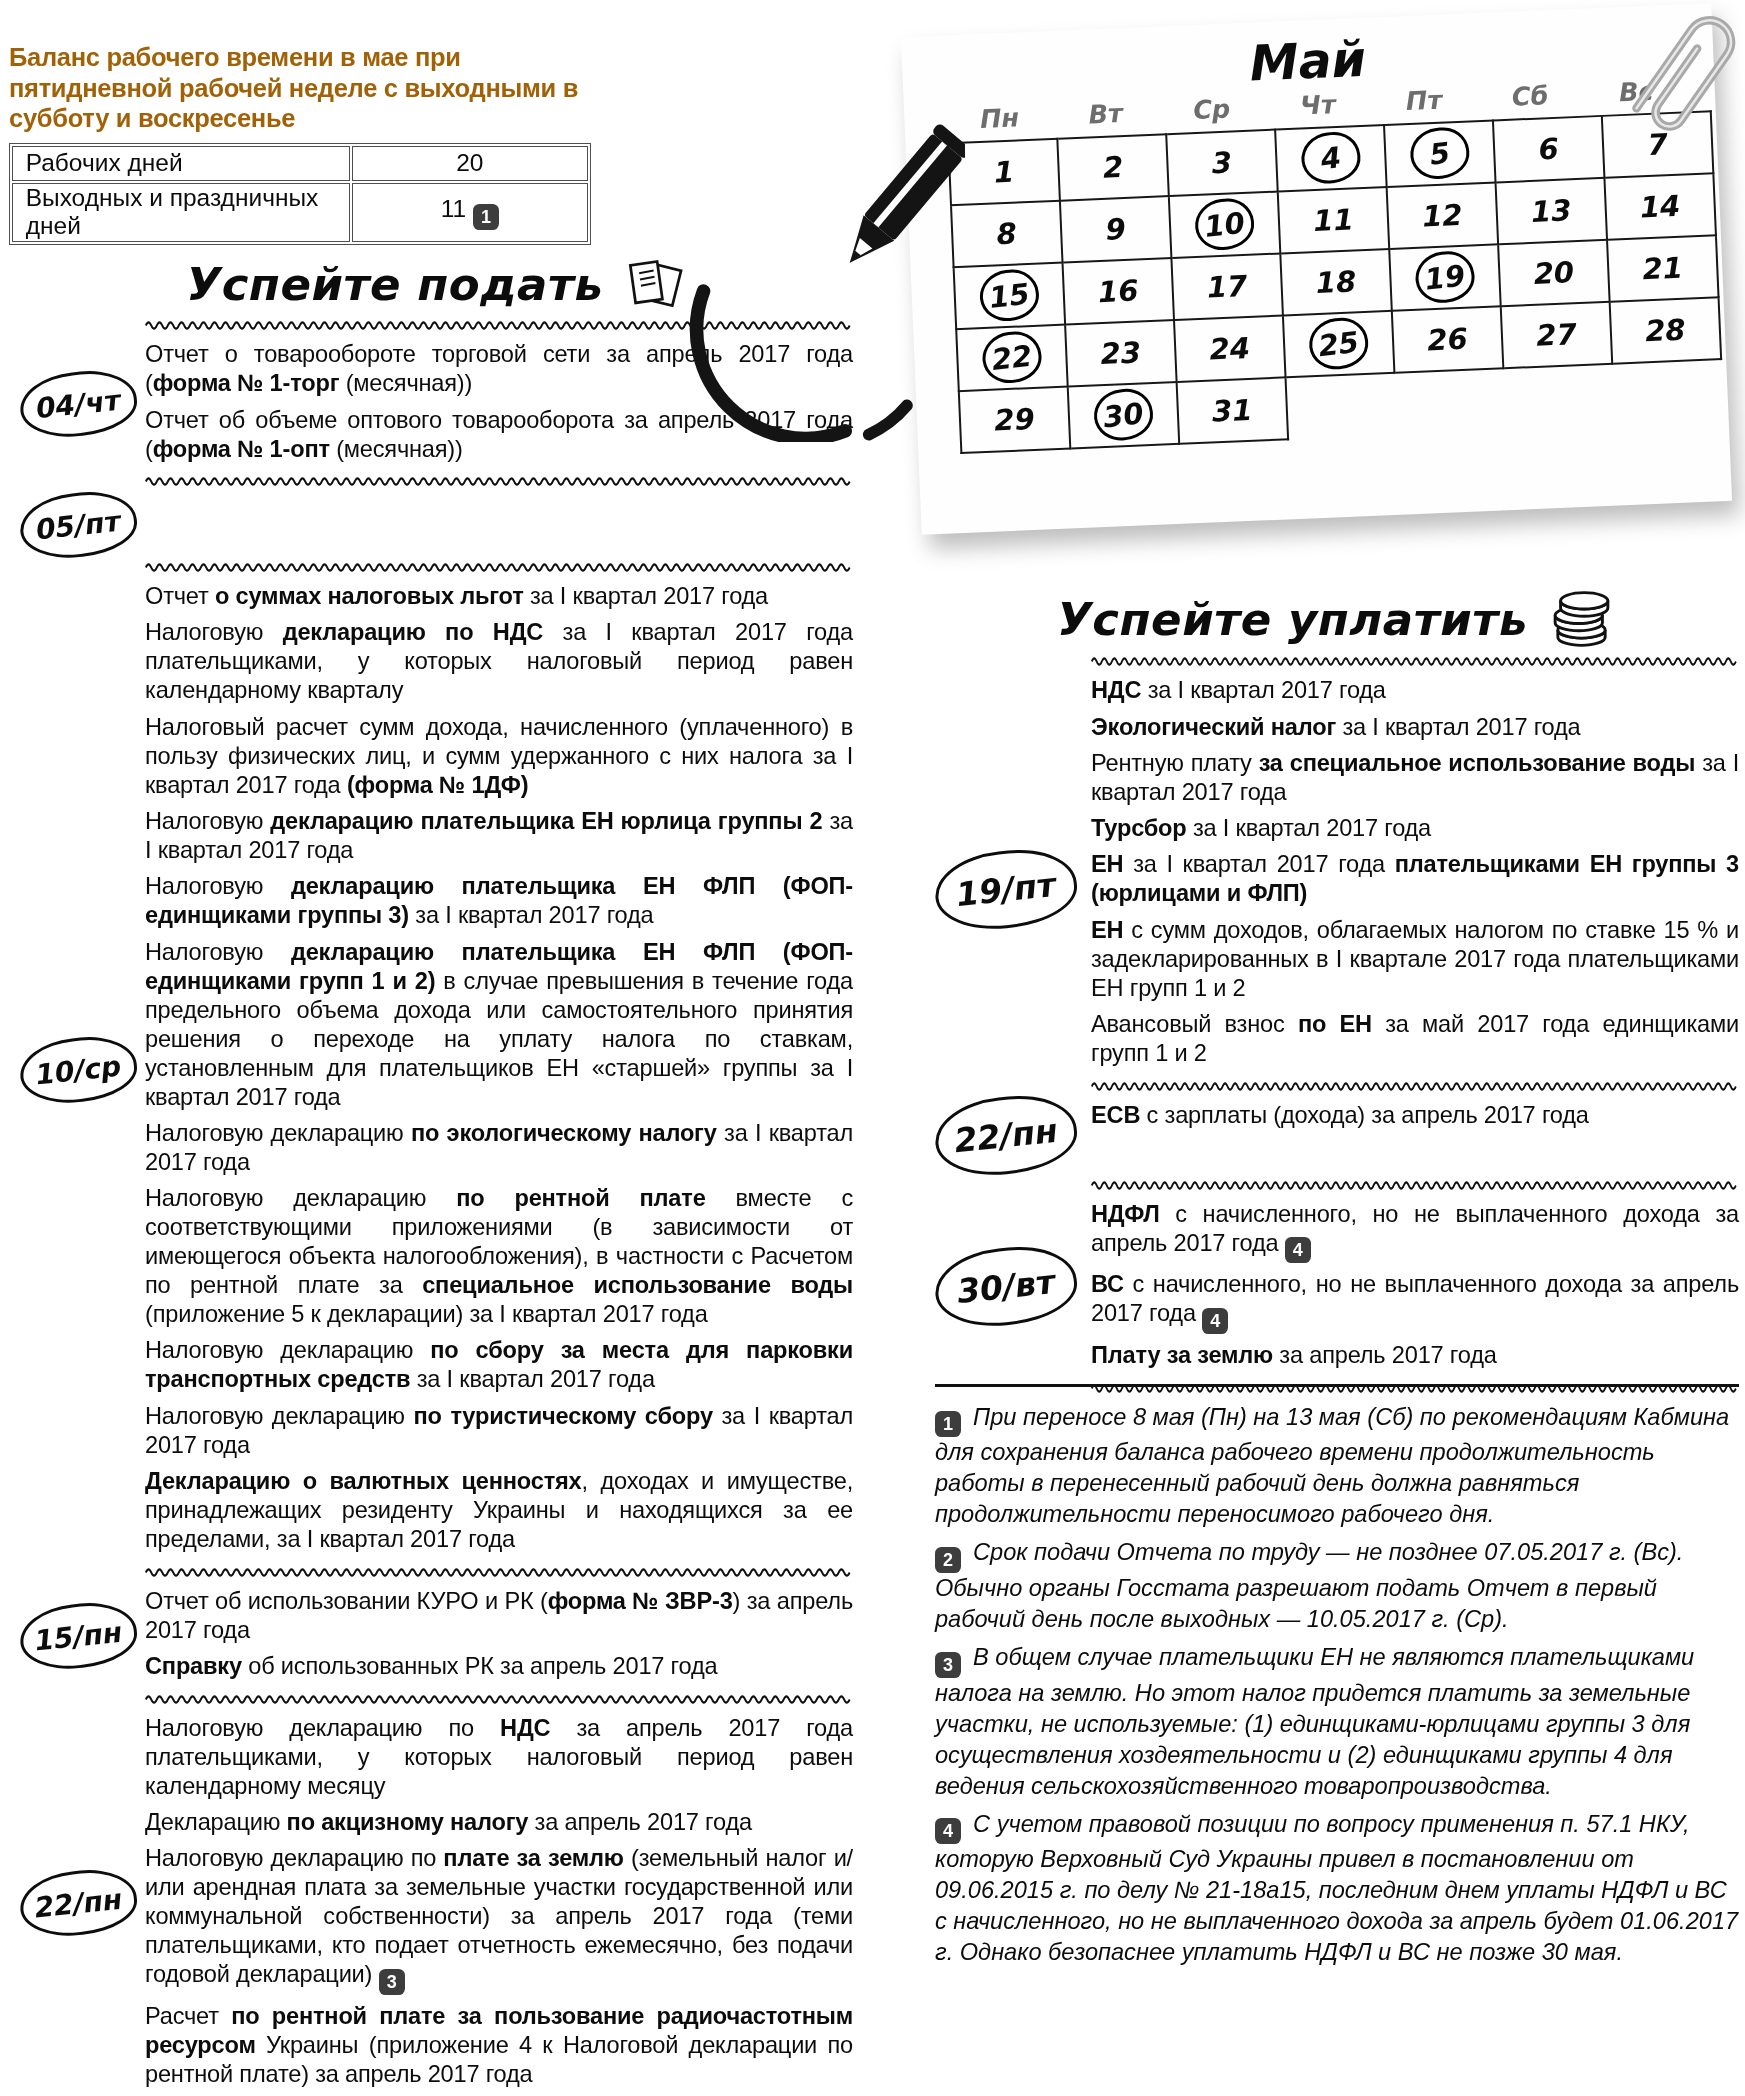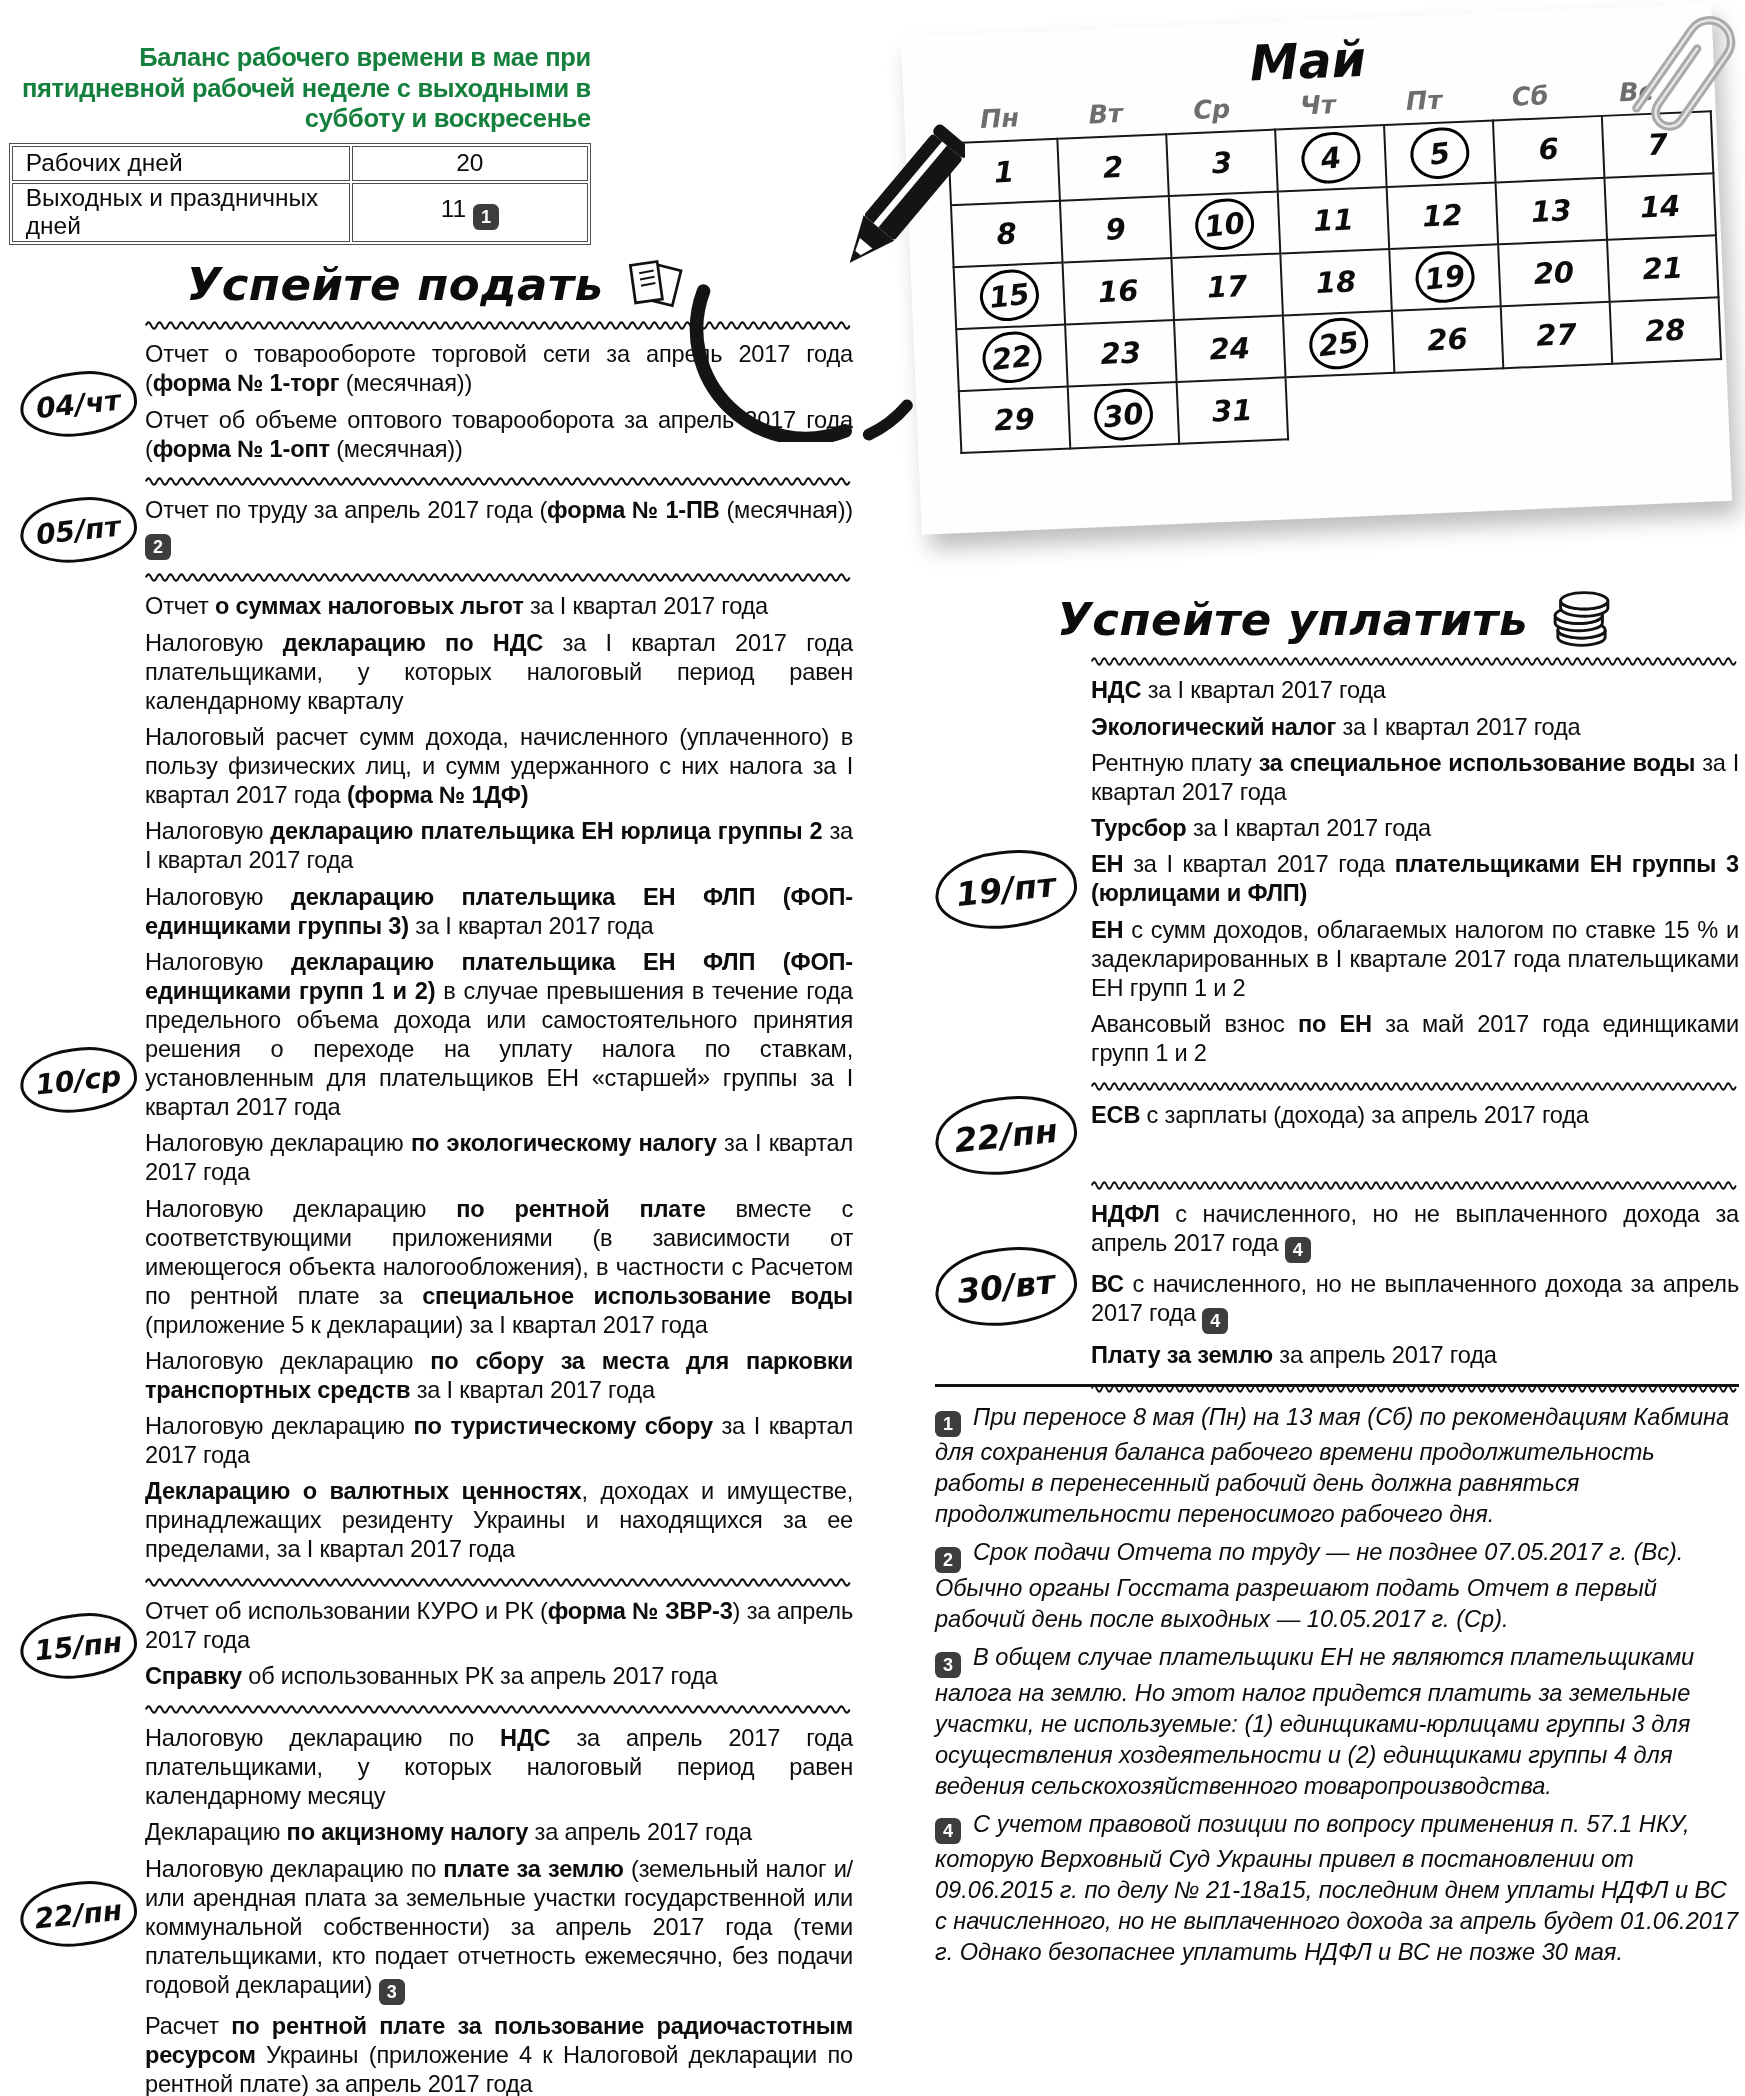--- a/index.html
+++ b/index.html
@@ -1,20 +1,20 @@
 <!DOCTYPE html>
 <html style="font-size:14.5px"><head>
 <meta charset="utf-8">
 <style>
   html,body{margin:0;padding:0;}
   body{width:1746px;height:2097px;position:relative;font-family:"Liberation Sans",sans-serif;background:#fff;color:#0c0c0c;overflow:hidden;}
 
   
   .balance{position:absolute;left:9px;top:42px;width:582px;}
-  .balance-title{margin:0 0 9px;font-size:25.5px;line-height:1.2;font-weight:bold;color:#15803d;text-align:right;letter-spacing:-0.3px;}
+  .balance-title{margin:0 0 9px;font-size:25.5px;line-height:1.2;font-weight:bold;color:#a16207;text-align:left;letter-spacing:-0.3px;}
   .balance-table{width:100%;border-collapse:separate;border-spacing:2.7px;border:1.8px solid #4f4f4f;background:#fff;}
   .balance-table td{border:1.8px solid #4f4f4f;font-size:24.5px;padding:0.9px 12.7px;height:31px;}
   .balance-table td.val{width:209px;text-align:center;}
 
   
   .fnref{display:inline-flex;align-items:center;justify-content:center;width:26px;height:26px;background:#3d3d3d;color:#fff;border-radius:6.4px;font-size:18px;font-weight:bold;font-style:normal;vertical-align:-5.5px;line-height:1;}
 
   
   .paper{position:absolute;left:911px;top:20px;width:811px;height:498px;background:#fefefe;transform:rotate(-2.4deg);box-shadow:7.3px 14.5px 22px rgba(0,0,0,.26);z-index:2;}
   .cal-title{margin-top:12.7px;text-align:center;font-family:"DejaVu Sans",sans-serif;font-style:italic;font-weight:bold;font-size:49px;}
@@ -188,23 +188,20 @@
           <p class="item">Отчет об объеме оптового товарооборота за апрель 2017 года (<b>форма № 1-опт</b> (месячная))</p>
         </div>
       </div>
       <svg class="wave" viewBox="0 0 900 12" preserveAspectRatio="none">
         <path d="M1 6 q3.5 -7 7 0 q3.5 7 7 0 q3.5 -7 7 0 q3.5 7 7 0 q3.5 -7 7 0 q3.5 7 7 0 q3.5 -7 7 0 q3.5 7 7 0 q3.5 -7 7 0 q3.5 7 7 0 q3.5 -7 7 0 q3.5 7 7 0 q3.5 -7 7 0 q3.5 7 7 0 q3.5 -7 7 0 q3.5 7 7 0 q3.5 -7 7 0 q3.5 7 7 0 q3.5 -7 7 0 q3.5 7 7 0 q3.5 -7 7 0 q3.5 7 7 0 q3.5 -7 7 0 q3.5 7 7 0 q3.5 -7 7 0 q3.5 7 7 0 q3.5 -7 7 0 q3.5 7 7 0 q3.5 -7 7 0 q3.5 7 7 0 q3.5 -7 7 0 q3.5 7 7 0 q3.5 -7 7 0 q3.5 7 7 0 q3.5 -7 7 0 q3.5 7 7 0 q3.5 -7 7 0 q3.5 7 7 0 q3.5 -7 7 0 q3.5 7 7 0 q3.5 -7 7 0 q3.5 7 7 0 q3.5 -7 7 0 q3.5 7 7 0 q3.5 -7 7 0 q3.5 7 7 0 q3.5 -7 7 0 q3.5 7 7 0 q3.5 -7 7 0 q3.5 7 7 0 q3.5 -7 7 0 q3.5 7 7 0 q3.5 -7 7 0 q3.5 7 7 0 q3.5 -7 7 0 q3.5 7 7 0 q3.5 -7 7 0 q3.5 7 7 0 q3.5 -7 7 0 q3.5 7 7 0 q3.5 -7 7 0 q3.5 7 7 0 q3.5 -7 7 0 q3.5 7 7 0 q3.5 -7 7 0 q3.5 7 7 0 q3.5 -7 7 0 q3.5 7 7 0 q3.5 -7 7 0 q3.5 7 7 0 q3.5 -7 7 0 q3.5 7 7 0 q3.5 -7 7 0 q3.5 7 7 0 q3.5 -7 7 0 q3.5 7 7 0 q3.5 -7 7 0 q3.5 7 7 0 q3.5 -7 7 0 q3.5 7 7 0 q3.5 -7 7 0 q3.5 7 7 0 q3.5 -7 7 0 q3.5 7 7 0 q3.5 -7 7 0 q3.5 7 7 0 q3.5 -7 7 0 q3.5 7 7 0 q3.5 -7 7 0 q3.5 7 7 0 q3.5 -7 7 0 q3.5 7 7 0 q3.5 -7 7 0 q3.5 7 7 0 q3.5 -7 7 0 q3.5 7 7 0 q3.5 -7 7 0 q3.5 7 7 0 q3.5 -7 7 0 q3.5 7 7 0 q3.5 -7 7 0 q3.5 7 7 0 q3.5 -7 7 0 q3.5 7 7 0 q3.5 -7 7 0 q3.5 7 7 0 q3.5 -7 7 0 q3.5 7 7 0 q3.5 -7 7 0 q3.5 7 7 0 q3.5 -7 7 0 q3.5 7 7 0 q3.5 -7 7 0 q3.5 7 7 0 q3.5 -7 7 0 q3.5 7 7 0 q3.5 -7 7 0 q3.5 7 7 0 q3.5 -7 7 0 q3.5 7 7 0 q3.5 -7 7 0 q3.5 7 7 0 q3.5 -7 7 0 q3.5 7 7 0 q3.5 -7 7 0 q3.5 7 7 0 q3.5 -7 7 0 q3.5 7 7 0" fill="none" stroke="#101010" stroke-width="2.4"></path>
       </svg>
       <div class="group g1">
         <div class="oval-cell">
           <div class="oval">05/пт</div>
         </div>
-        <div class="items">
-          <p class="item">Отчет по труду за апрель 2017 года (<b>форма № 1-ПВ</b> (месячная)) <span class="fnref">2</span></p>
-        </div>
       </div>
       <svg class="wave" viewBox="0 0 900 12" preserveAspectRatio="none">
         <path d="M1 6 q3.5 -7 7 0 q3.5 7 7 0 q3.5 -7 7 0 q3.5 7 7 0 q3.5 -7 7 0 q3.5 7 7 0 q3.5 -7 7 0 q3.5 7 7 0 q3.5 -7 7 0 q3.5 7 7 0 q3.5 -7 7 0 q3.5 7 7 0 q3.5 -7 7 0 q3.5 7 7 0 q3.5 -7 7 0 q3.5 7 7 0 q3.5 -7 7 0 q3.5 7 7 0 q3.5 -7 7 0 q3.5 7 7 0 q3.5 -7 7 0 q3.5 7 7 0 q3.5 -7 7 0 q3.5 7 7 0 q3.5 -7 7 0 q3.5 7 7 0 q3.5 -7 7 0 q3.5 7 7 0 q3.5 -7 7 0 q3.5 7 7 0 q3.5 -7 7 0 q3.5 7 7 0 q3.5 -7 7 0 q3.5 7 7 0 q3.5 -7 7 0 q3.5 7 7 0 q3.5 -7 7 0 q3.5 7 7 0 q3.5 -7 7 0 q3.5 7 7 0 q3.5 -7 7 0 q3.5 7 7 0 q3.5 -7 7 0 q3.5 7 7 0 q3.5 -7 7 0 q3.5 7 7 0 q3.5 -7 7 0 q3.5 7 7 0 q3.5 -7 7 0 q3.5 7 7 0 q3.5 -7 7 0 q3.5 7 7 0 q3.5 -7 7 0 q3.5 7 7 0 q3.5 -7 7 0 q3.5 7 7 0 q3.5 -7 7 0 q3.5 7 7 0 q3.5 -7 7 0 q3.5 7 7 0 q3.5 -7 7 0 q3.5 7 7 0 q3.5 -7 7 0 q3.5 7 7 0 q3.5 -7 7 0 q3.5 7 7 0 q3.5 -7 7 0 q3.5 7 7 0 q3.5 -7 7 0 q3.5 7 7 0 q3.5 -7 7 0 q3.5 7 7 0 q3.5 -7 7 0 q3.5 7 7 0 q3.5 -7 7 0 q3.5 7 7 0 q3.5 -7 7 0 q3.5 7 7 0 q3.5 -7 7 0 q3.5 7 7 0 q3.5 -7 7 0 q3.5 7 7 0 q3.5 -7 7 0 q3.5 7 7 0 q3.5 -7 7 0 q3.5 7 7 0 q3.5 -7 7 0 q3.5 7 7 0 q3.5 -7 7 0 q3.5 7 7 0 q3.5 -7 7 0 q3.5 7 7 0 q3.5 -7 7 0 q3.5 7 7 0 q3.5 -7 7 0 q3.5 7 7 0 q3.5 -7 7 0 q3.5 7 7 0 q3.5 -7 7 0 q3.5 7 7 0 q3.5 -7 7 0 q3.5 7 7 0 q3.5 -7 7 0 q3.5 7 7 0 q3.5 -7 7 0 q3.5 7 7 0 q3.5 -7 7 0 q3.5 7 7 0 q3.5 -7 7 0 q3.5 7 7 0 q3.5 -7 7 0 q3.5 7 7 0 q3.5 -7 7 0 q3.5 7 7 0 q3.5 -7 7 0 q3.5 7 7 0 q3.5 -7 7 0 q3.5 7 7 0 q3.5 -7 7 0 q3.5 7 7 0 q3.5 -7 7 0 q3.5 7 7 0 q3.5 -7 7 0 q3.5 7 7 0 q3.5 -7 7 0 q3.5 7 7 0 q3.5 -7 7 0 q3.5 7 7 0" fill="none" stroke="#101010" stroke-width="2.4"></path>
       </svg>
       <div class="group g2">
         <div class="oval-cell">
           <div class="oval">10/ср</div>
         </div>
         <div class="items">
           <p class="item">Отчет <b>о суммах налоговых льгот</b> за I квартал 2017 года</p>

